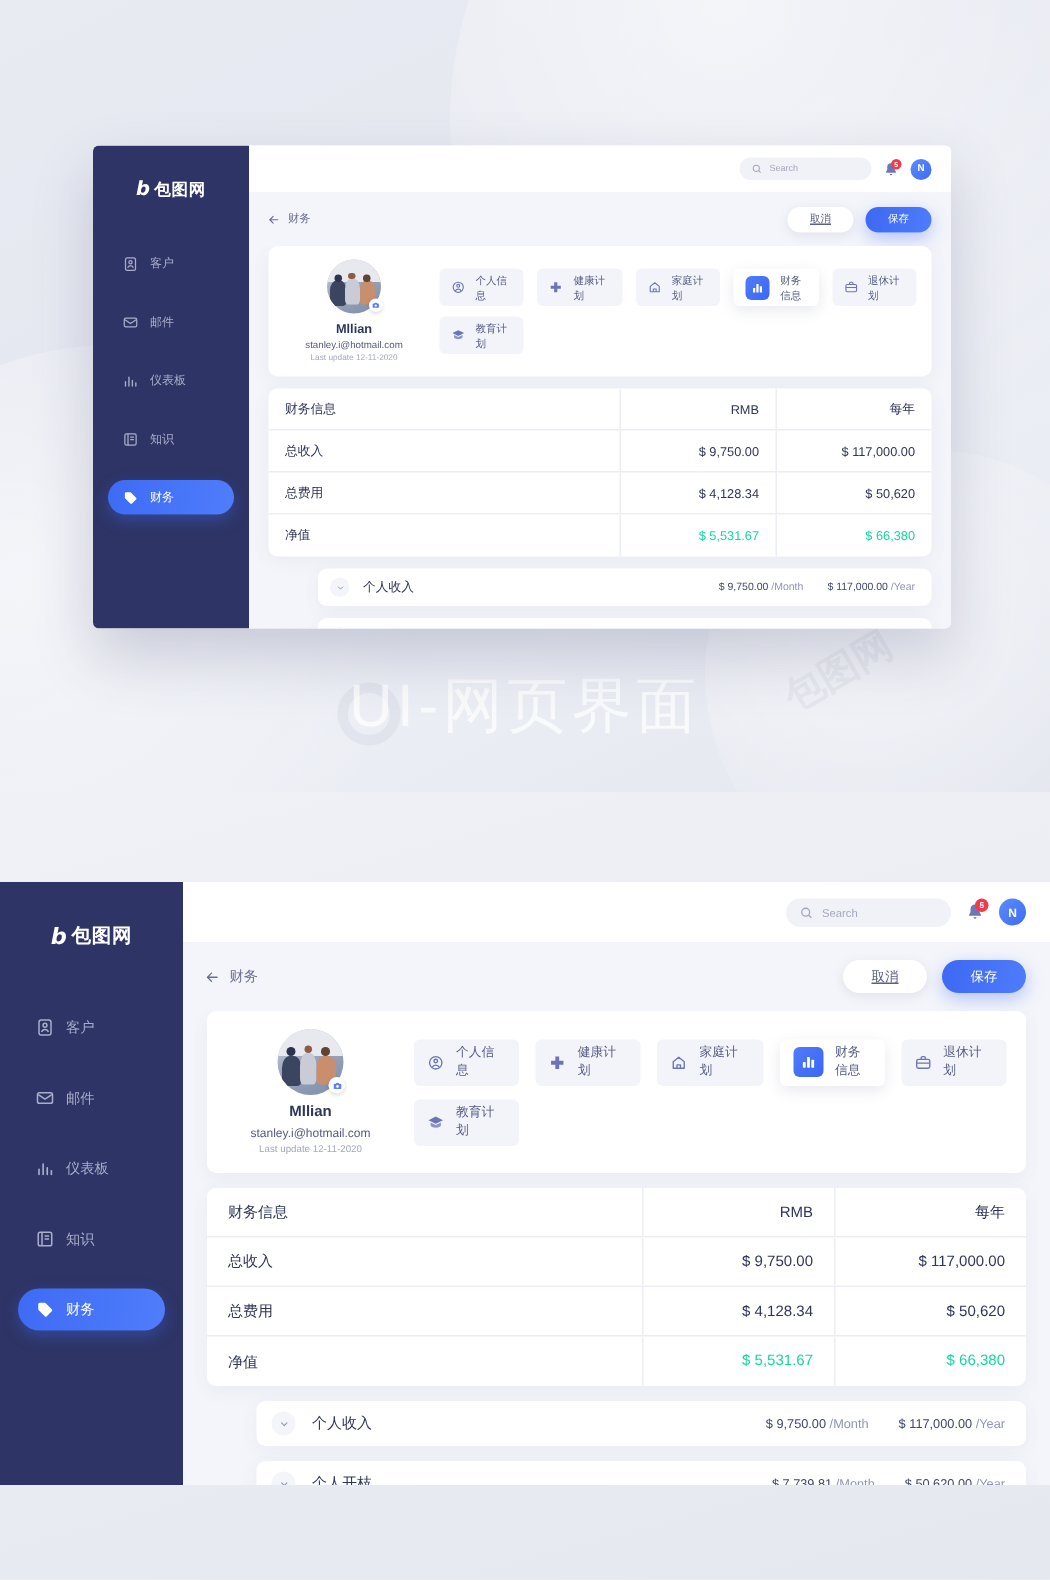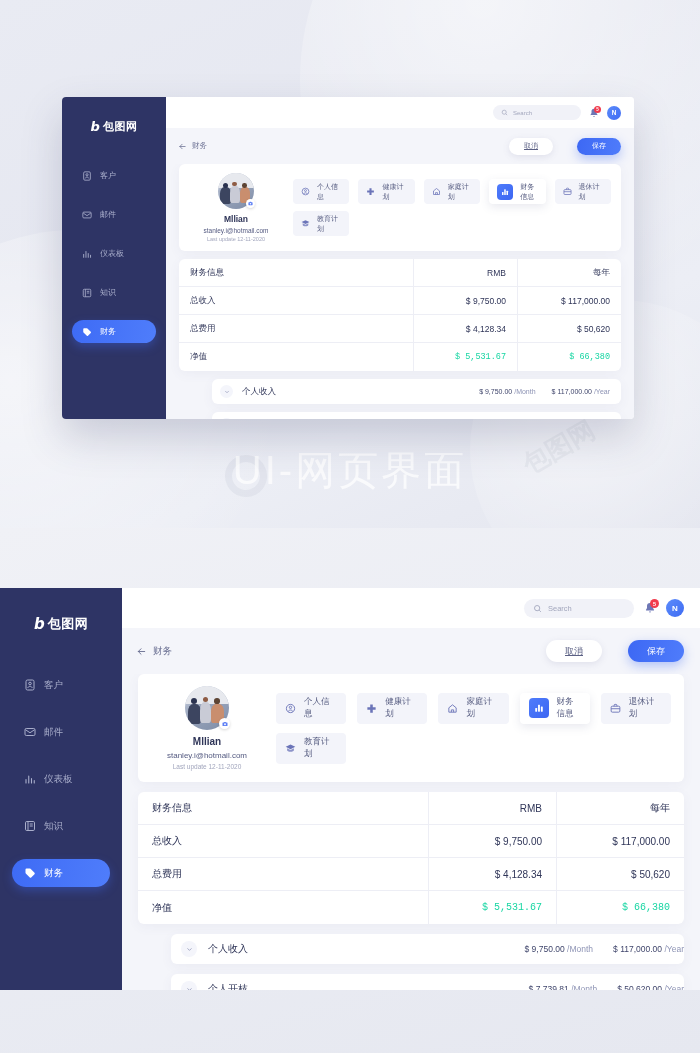--- a/index.html
+++ b/index.html
@@ -150,21 +150,20 @@
   .btn {
     border: none; border-radius: 20px; cursor: pointer; font-weight: 500;
     font-family: inherit; display: flex; align-items: center; justify-content: center;
   }
   .app-sm .btn { width: 44px; height: 17px; font-size: 7px; }
   .app-lg .btn { width: 56px; height: 22px; font-size: 9px; }
   .btn-cancel { background: #fff; color: #5b6084; box-shadow: 0 2px 7px rgba(90,96,140,.13); text-decoration: underline; }
   .btn-save {
     background: linear-gradient(100deg, #3d68f4 0%, #4f7cfb 100%); color: #fff;
     box-shadow: 0 4px 11px rgba(61,104,244,.36);
-    margin-left: 16px;
   }
 
   
   .content { flex: 1; overflow: hidden; }
   .app-sm .content { padding: 0 13px; }
   .app-lg .content { padding: 0 16px; }
 
   .card { background: #fff; border-radius: 6px; box-shadow: 0 3px 12px rgba(80,86,130,.06); }
 
   
@@ -240,41 +239,41 @@
   .tc-label { flex: 1; color: #2f3558; }
   .app-sm .tc-label { padding-left: 11px; font-size: 8.5px; }
   .app-lg .tc-label { padding-left: 14px; font-size: 10px; }
   .tc-num {
     text-align: right; color: #2f3558; border-left: 1px solid #edeef5;
     align-self: stretch; display: flex; align-items: center; justify-content: flex-end;
   }
   .app-sm .tc-num { width: 104px; padding-right: 11px; font-size: 8.5px; }
   .app-lg .tc-num { width: 128px; padding-right: 14px; font-size: 10px; }
   .trow.head .tc-label, .trow.head .tc-num { font-weight: 500; }
-  .green { color: #17d6a3 !important; font-family: Liberation Mono, monospace; }
+  .green { color: #17d6a3 !important; }
 
   
   .app-sm .exp-row { margin-top: 8px; height: 25px; }
   .app-lg .exp-row { margin-top: 10px; height: 30px; }
   .exp-row { display: flex; align-items: center; background: #fff; border-radius: 6px;
              box-shadow: 0 3px 12px rgba(80,86,130,.06); cursor: pointer; margin-left: 33px; }
   .chev {
     border-radius: 50%; background: #f4f5fb; display: flex;
     align-items: center; justify-content: center; color: #8e94b5; flex-shrink: 0;
   }
   .app-sm .chev { width: 13px; height: 13px; margin-left: 8px; }
   .app-lg .chev { width: 16px; height: 16px; margin-left: 10px; }
   .app-sm .chev svg { width: 6px; height: 6px; }
   .app-lg .chev svg { width: 7px; height: 7px; }
   .exp-label { color: #2f3558; }
   .app-sm .exp-label { margin-left: 9px; font-size: 8.5px; }
   .app-lg .exp-label { margin-left: 11px; font-size: 10px; }
   .exp-vals { margin-left: auto; display: flex; color: #40466c; }
   .app-sm .exp-vals { gap: 16px; padding-right: 11px; font-size: 7px; }
-  .app-lg .exp-vals { gap: 20px; font-size: 8.5px; }
+  .app-lg .exp-vals { gap: 20px; padding-right: 14px; font-size: 8.5px; }
   .exp-vals span i { font-style: normal; color: #8e94b5; }
 </style>
 </head>
 <body>
 
 <div class="sec-top">
   <div class="blob blob1"></div>
   <div class="blob blob2"></div>
   <div class="blob blob3"></div>
 </div>

